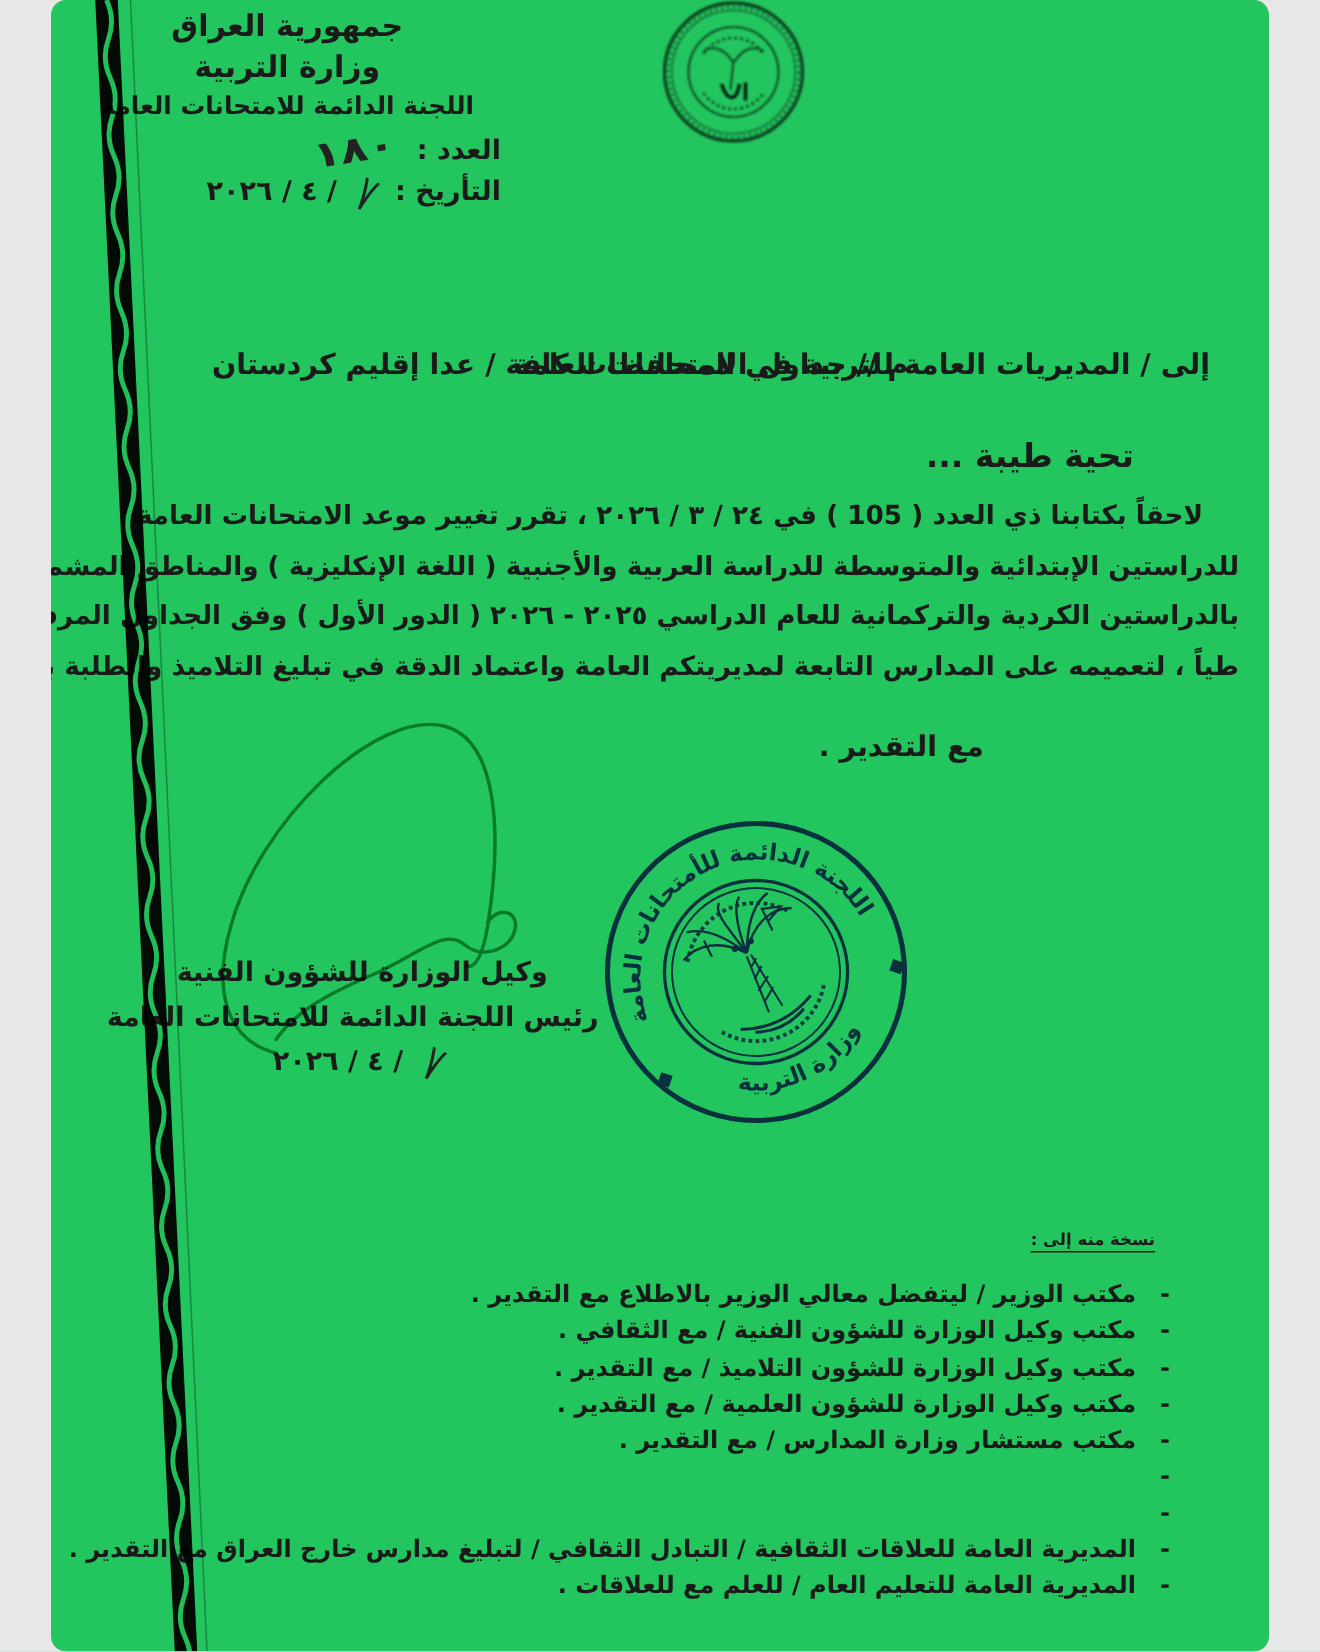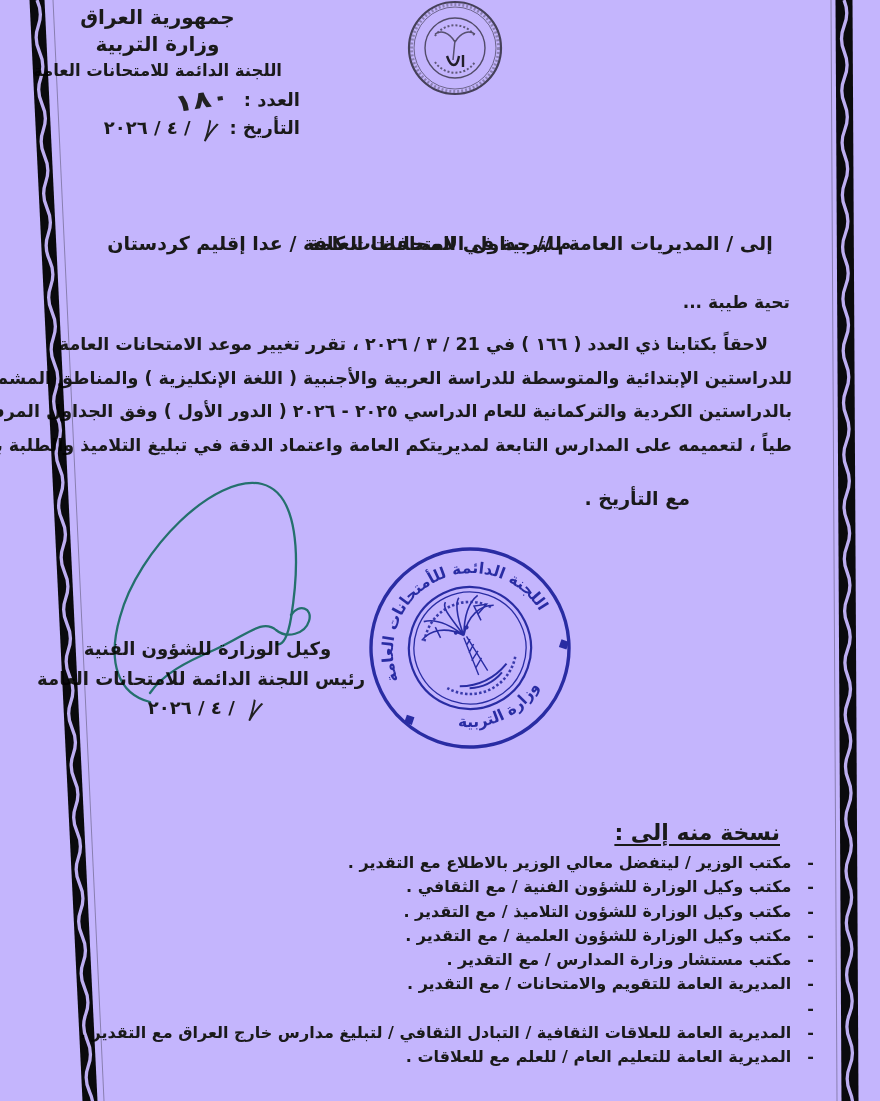--- a/index.html
+++ b/index.html
@@ -2,54 +2,54 @@
 <html lang="ar" style="--stamp-blue: #2b34a0; --sig-green: #2f9e6e; --ink: #1a1a1a;"><head>
 <meta charset="utf-8">
 <style>
   :root{
     --stamp-blue:#2b34a0;
     --sig-green:#2f9e6e;
     --ink:#1a1a1a;
   }
   html,body{margin:0;padding:0;background:#e8e8e8;}
   #page{
-    position:relative;width:880px;height:1101px;margin:0 auto;
-    background:#c4b5fd;overflow:hidden;
-    font-family:"DejaVu Sans",sans-serif;color:var(--ink);
+    position:relative;width:812px;height:1101px;margin:0 auto;
+    background:#22c55e;overflow:hidden;
+    font-family:"DejaVu Sans",sans-serif;color:var(--ink);border-radius:10px;
   }
   .abs{position:absolute;}
   
   #hdr{left:25px;top:4px;width:265px;text-align:center;direction:rtl;font-weight:bold;}
   #hdr .h1{font-size:20px;line-height:27px;}
   #hdr .h2{font-size:20px;line-height:27px;}
   #hdr .h3{font-size:16.5px;line-height:26px;}
   #refblk{left:85px;top:86px;width:215px;direction:rtl;text-align:right;font-weight:bold;font-size:18px;}
   #refblk .row{height:28px;line-height:28px;white-space:nowrap;}
   .hand-num{
     display:inline-block;transform:rotate(-9deg) scaleX(1.25);transform-origin:center;
     font-weight:600;font-size:24px;letter-spacing:2px;color:#222;margin:0 14px 0 0;vertical-align:-2px;
   }
   .hand-day{
     display:inline-block;transform:rotate(26deg) scale(1.15,1.75);transform-origin:center;
     font-weight:400;font-size:19px;color:#222;margin:0 8px;vertical-align:-3px;
   }
   
   .center-line{left:0;width:880px;text-align:center;direction:rtl;font-weight:bold;font-size:19px;}
-  #greet{right:90px;top:292px;direction:rtl;font-weight:bold;font-size:17px;}
+  #greet{right:90px;top:292px;direction:rtl;font-weight:bold;font-size:22px;}
   #body{left:92px;top:328px;width:700px;direction:rtl;font-weight:bold;font-size:17.5px;}
   #body .bodyline{
     text-align:justify;text-align-last:justify;line-height:33.5px;white-space:nowrap;
   }
   #body .bodyline:first-of-type{padding-right:24px;}
   #closing{right:190px;top:487px;direction:rtl;font-weight:bold;font-size:19px;}
   
   #sig{left:50px;top:634px;width:315px;text-align:center;direction:rtl;font-weight:bold;font-size:18px;}
   #sig .row{line-height:29.5px;white-space:nowrap;}
   
-  #cc-head{right:100px;top:820px;direction:rtl;font-weight:bold;font-size:22px;
+  #cc-head{right:76px;top:820px;direction:rtl;font-weight:bold;font-size:11px;
     text-decoration:underline;text-underline-offset:4px;}
   #cc{right:66px;top:851px;width:724px;direction:rtl;font-weight:bold;font-size:16px;}
   #cc .item{display:flex;direction:rtl;gap:16px;line-height:24.3px;white-space:nowrap;}
   #cc .bullet{flex:0 0 auto;}
   
   #overlay{position:absolute;left:0;top:0;pointer-events:none;mix-blend-mode:multiply;}
   .stamp{stroke:var(--stamp-blue);fill:none;opacity:.95;}
   .stamp text{fill:var(--stamp-blue);stroke:none;font-weight:bold;font-size:15.5px;letter-spacing:3px;
     font-family:"DejaVu Sans",sans-serif;}
   .stamp .dia{fill:var(--stamp-blue);stroke:none;}
@@ -79,30 +79,30 @@
     </div>
   </div>
 
   <div class="abs center-line" style="top:188px;margin-top:44px;">إلى / المديريات العامة للتربية في المحافظات كافة / عدا إقليم كردستان</div>
   <div class="abs center-line" style="top:232px;">م // جداول الامتحانات العامة</div>
 
   <div id="greet" class="abs">تحية طيبة ...</div>
 
   <div id="body" class="abs">
 
-      <div class="bodyline">لاحقاً  بكتابنا ذي العدد ( ١٦٦ ) في 21 / ٣ / ٢٠٢٦ ، تقرر تغيير موعد الامتحانات العامة</div>
+      <div class="bodyline">لاحقاً  بكتابنا ذي العدد ( 105 ) في ٢٤ / ٣ / ٢٠٢٦ ، تقرر تغيير موعد الامتحانات العامة</div>
 
       <div class="bodyline">للدراستين الإبتدائية والمتوسطة للدراسة العربية والأجنبية ( اللغة الإنكليزية ) والمناطق المشمولة</div>
 
       <div class="bodyline">بالدراستين الكردية والتركمانية للعام الدراسي ٢٠٢٥ - ٢٠٢٦ ( الدور الأول ) وفق الجداول المرفقة</div>
 
       <div class="bodyline">طياً ، لتعميمه على المدارس التابعة لمديريتكم العامة واعتماد الدقة في تبليغ التلاميذ والطلبة بها.</div>
     </div>
 
-  <div id="closing" class="abs">مع التأريخ .</div>
+  <div id="closing" class="abs">مع التقدير .</div>
 
   <div id="sig" class="abs">
     <div class="row">وكيل الوزارة للشؤون الفنية</div>
     <div class="row">رئيس اللجنة الدائمة للامتحانات العامة</div>
     <div class="row">
       <span class="hand-day">٧</span>
       <span>/ ٤ / ٢٠٢٦</span>
     </div>
   </div>
 
@@ -129,21 +129,20 @@
         <span>مكتب وكيل الوزارة للشؤون العلمية / مع التقدير .</span>
       </div>
 
       <div class="item">
         <span class="bullet">-</span>
         <span>مكتب مستشار وزارة المدارس / مع التقدير .</span>
       </div>
 
       <div class="item">
         <span class="bullet">-</span>
-        <span>المديرية العامة للتقويم والامتحانات / مع التقدير .</span>
       </div>
 
       <div class="item">
         <span class="bullet">-</span>
       </div>
 
       <div class="item">
         <span class="bullet">-</span>
         <span>المديرية العامة للعلاقات الثقافية / التبادل الثقافي / لتبليغ مدارس خارج العراق مع التقدير .</span>
       </div>

